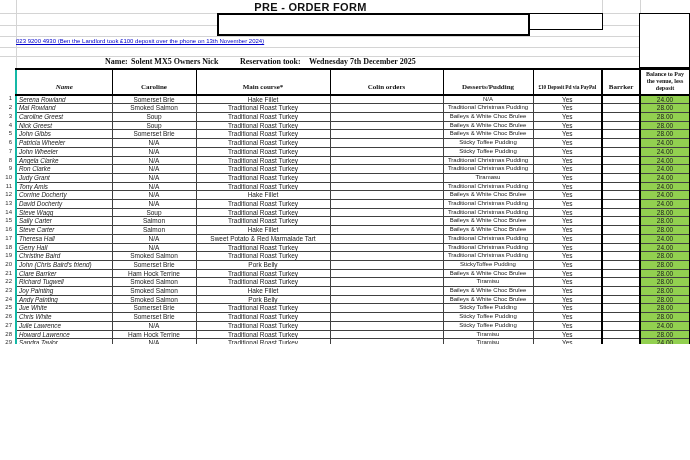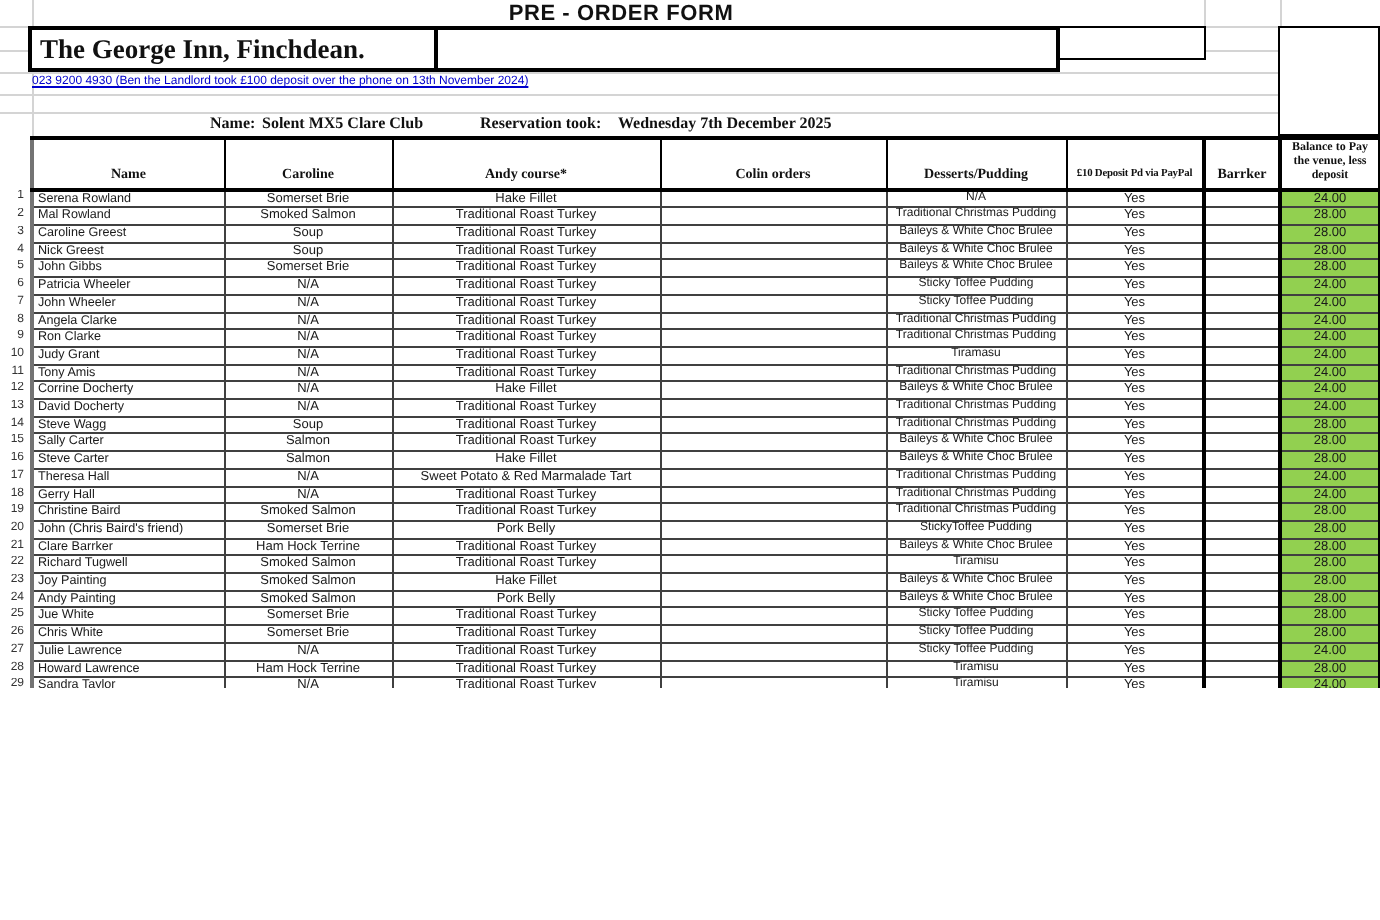--- a/index.html
+++ b/index.html
@@ -34,21 +34,21 @@
   table.grid{position:absolute;left:0;top:68px;width:690px;border-collapse:collapse;
              table-layout:fixed;z-index:1;background:#fff;}
   th{font-family:"Liberation Serif","DejaVu Serif",serif;font-weight:bold;font-size:7px;
      line-height:7.5px;vertical-align:bottom;padding:0 0 2px 0;
      border:1px solid #000;border-top:2px solid #000;border-bottom:2px solid #000;
      background:#fff;overflow:hidden;}
   td{font-size:6.5px;line-height:7.7px;height:7.7px;padding:0 1px;text-align:center;
      border:1px solid var(--line);white-space:nowrap;overflow:hidden;color:#1a1a1a;}
   .h-num,.c-num{border:none !important;}
   .c-num{text-align:right;padding-right:3px;font-size:6px;color:#333;}
-  .h-name,.c-name{border-left:2px solid #737373;}
+  .h-name,.c-name{border-left:2px solid #14b8a6;font-style:italic;}
   .c-name{text-align:left;padding-left:2px;font-size:6.3px;}
   .c-side{font-size:5.8px;letter-spacing:-.1px;}
   .c-dessert{font-size:6px;}
   .h-deposit{font-size:5.4px;white-space:nowrap;letter-spacing:-.1px;}
   .h-remarks,.c-remarks{border-left:2px solid #000;}
   .c-remarks{color:var(--red);font-weight:bold;font-size:6px;}
   .h-balance,.c-balance{border-left:2px solid #000;border-right:2px solid #000;}
   .h-balance{font-size:6px;line-height:7.2px;vertical-align:middle;padding:1px;}
   .c-balance{background:var(--green);}
   tbody tr:last-child td{border-bottom:2px solid #000;}
@@ -82,30 +82,29 @@
   <div class="vgrid" style="left:16px;top:443px;height:17px"></div>
   <div class="vgrid" style="left:112px;top:443px;height:17px"></div>
   <div class="vgrid" style="left:196px;top:443px;height:17px"></div>
   <div class="vgrid" style="left:330px;top:443px;height:17px"></div>
   <div class="vgrid" style="left:533px;top:443px;height:8px"></div>
   <div class="vgrid" style="left:602px;top:443px;height:8px"></div>
   <div class="vgrid" style="left:640px;top:443px;height:8px"></div>
 
   <div class="title">PRE - ORDER FORM</div>
 
-  <div class="box box-inn">The George Inn, Finchdean.</div>
   <div class="box box-b"></div>
   <div class="box box-c"></div>
   <div class="box box-d"></div>
 
   <a class="phone">023 9200 4930 (Ben the Landlord took £100 deposit over the phone on 13th November 2024)</a>
 
   <div class="meta">
     <span class="m-name-label">Name:</span>
-    <span class="m-name-value">Solent MX5 Clare Club</span>
+    <span class="m-name-value">Solent MX5 Owners Nick</span>
     <span class="m-date-label">Reservation took:</span>
     <span class="m-date-value">Wednesday 7th December 2025</span>
   </div>
 
   <table class="grid">
     <colgroup>
       <col style="width:16px">
         <col style="width:96px">
         <col style="width:84px">
       <col style="width:134px">
@@ -113,21 +112,21 @@
         <col style="width:90px">
       <col style="width:69px">
         <col style="width:38px">
         <col style="width:50px">
     </colgroup>
     <thead>
       <tr>
         <th class="h-num"></th>
         <th class="h-name">Name</th>
         <th class="h-starter">Caroline</th>
-        <th class="h-main">Andy course*</th>
+        <th class="h-main">Main course*</th>
         <th class="h-side">Colin orders</th>
         <th class="h-dessert">Desserts/Pudding</th>
         <th class="h-deposit">£10 Deposit Pd via PayPal</th>
         <th class="h-remarks">Barrker</th>
         <th class="h-balance">Balance to Pay the venue, less deposit</th>
       </tr>
     </thead>
     <tbody>
         <tr>
     <td class="c-num">1</td>

